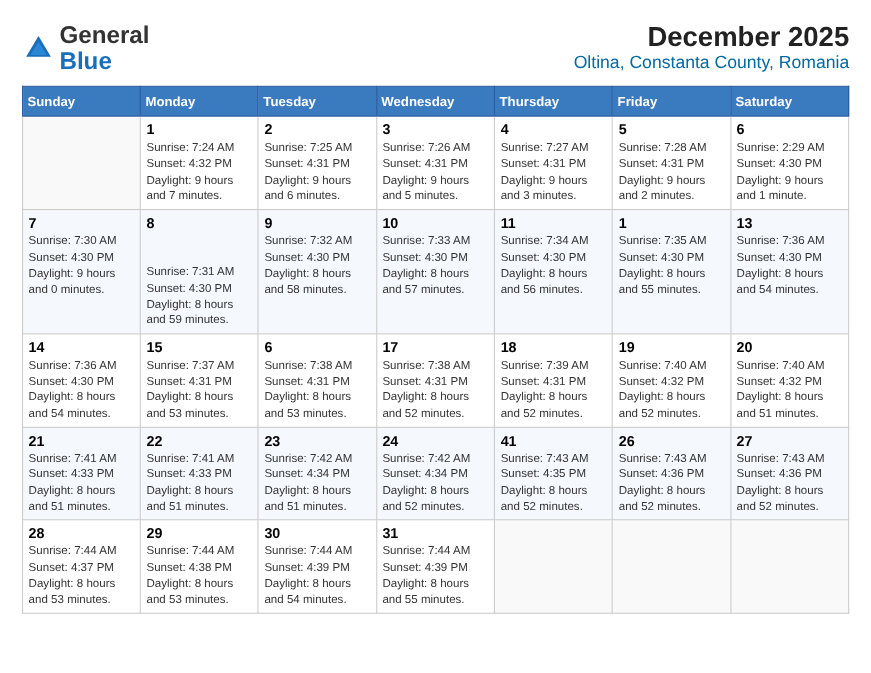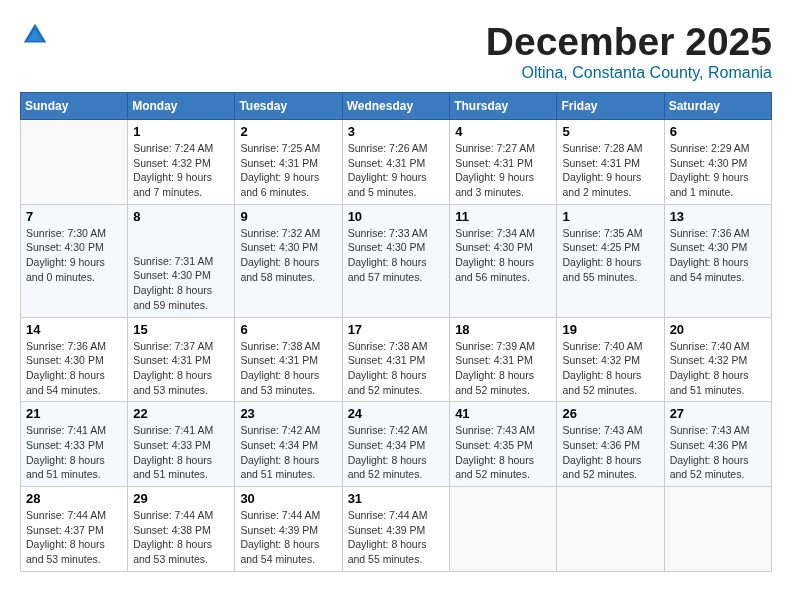--- a/index.html
+++ b/index.html
@@ -29,21 +29,21 @@
     .logo-text .blue { color: #1a6fbc; }
     .logo-icon {
       width: 30px;
       height: 30px;
       margin-right: 4px;
     }
     .title-area {
       text-align: right;
     }
     .month-title {
-      font-size: 39px;
+      font-size: 25px;
       font-weight: bold;
       color: #222;
     }
     .subtitle {
       font-size: 16px;
       color: #0369a1;
     }
     .calendar {
       width: 100%;
       border-collapse: collapse;
@@ -86,20 +86,24 @@
   </style>
 </head>
 <body>
 
 <div class="header">
   <div class="logo">
     <svg class="logo-icon" viewBox="0 0 40 40">
       <polygon points="20,5 35,30 5,30" fill="#1a6fbc"></polygon>
       <polygon points="20,12 30,28 10,28" fill="#3a9fef" opacity="0.5"></polygon>
     </svg>
+    <div class="logo-text">
+      <span class="general">General</span><br>
+      <span class="blue">Blue</span>
+    </div>
   </div>
   <div class="title-area">
     <div class="month-title">December 2025</div>
     <div class="subtitle">Oltina, Constanta County, Romania</div>
   </div>
 </div>
 
 <table class="calendar">
   <thead>
     <tr>
@@ -190,21 +194,21 @@
         <td>
           <span class="day-number">11</span>
           <div class="day-info" style="white-space: pre-line;">Sunrise: 7:34 AM
 Sunset: 4:30 PM
 Daylight: 8 hours
 and 56 minutes.</div>
         </td>
         <td>
           <span class="day-number">1</span>
           <div class="day-info" style="white-space: pre-line;">Sunrise: 7:35 AM
-Sunset: 4:25 PM
+Sunset: 4:30 PM
 Daylight: 8 hours
 and 55 minutes.</div>
         </td>
         <td>
           <span class="day-number">13</span>
           <div class="day-info" style="white-space: pre-line;">Sunrise: 7:36 AM
 Sunset: 4:30 PM
 Daylight: 8 hours
 and 54 minutes.</div>
         </td>

